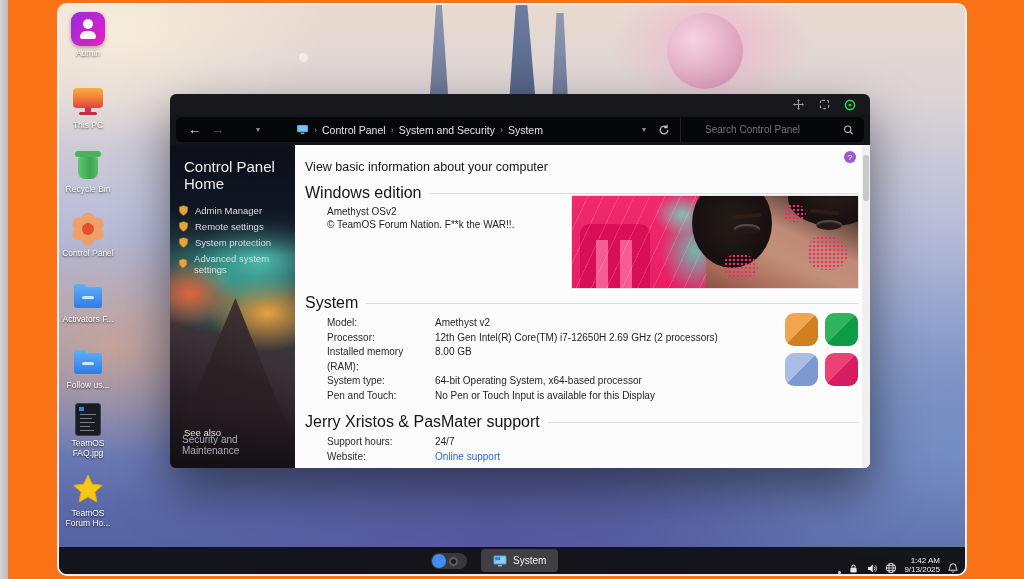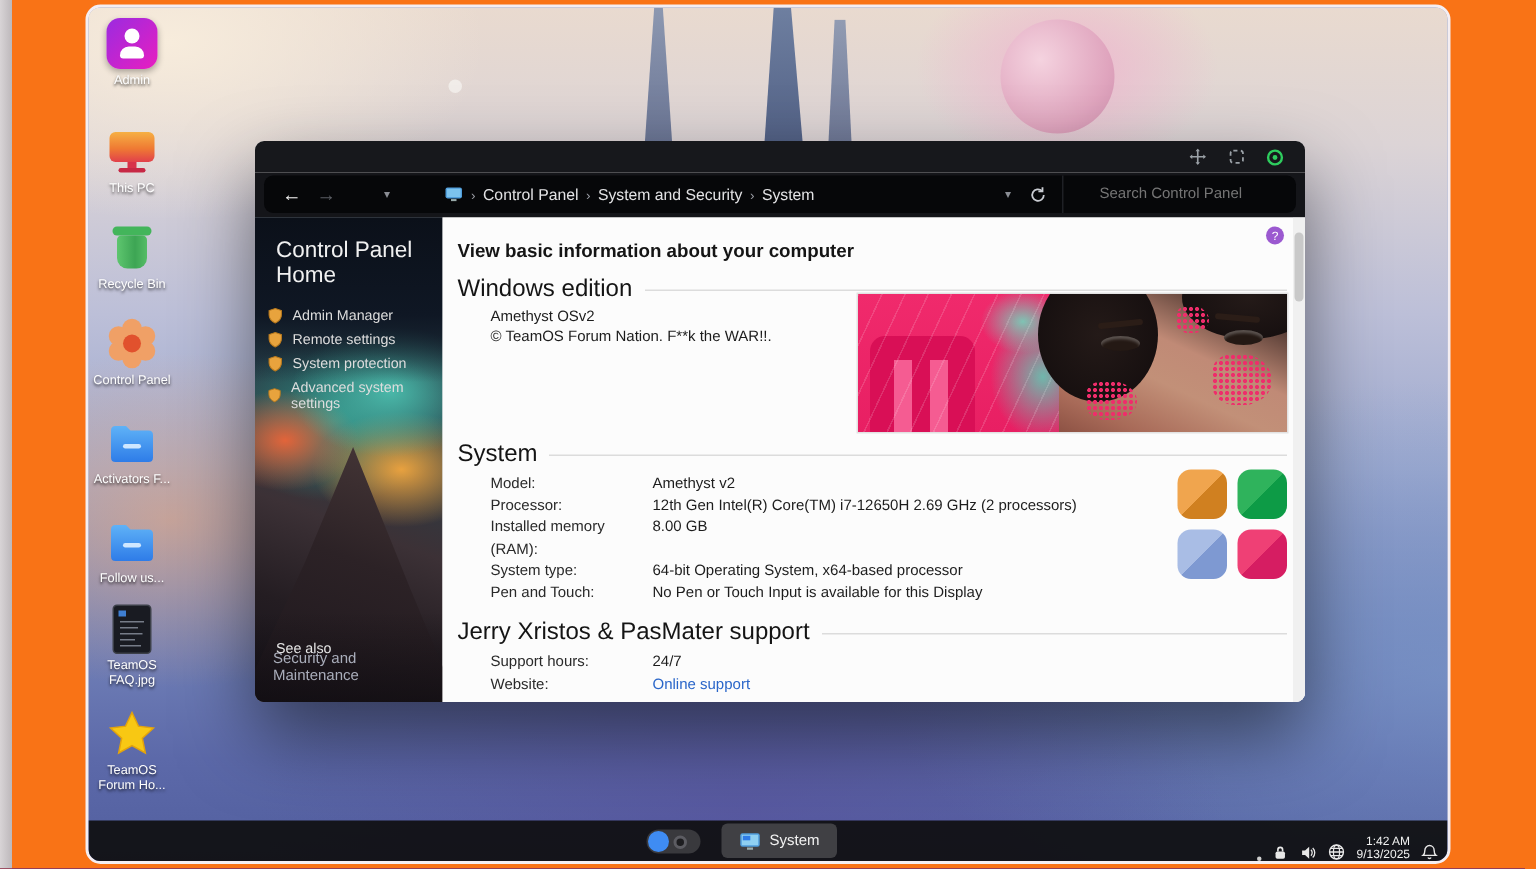--- a/index.html
+++ b/index.html
@@ -41,21 +41,21 @@
   #addr-strip{height:30px;background:#141519;padding:2px 6px 3px;flex:0 0 auto;}
   #addr{height:25px;background:#060709;border-radius:6px;display:flex;align-items:center;color:#d9d9d9;font-size:10.5px;}
   #addr .nav{display:flex;align-items:center;gap:10px;padding:0 12px;width:120px;}
   .arrow{font-size:13px;color:#f0f0f0;}
   .arrow.dim{color:#5a5d63;}
   .chev{color:#8a8d94;font-size:8px;}
   #crumbs{display:flex;align-items:center;gap:5px;flex:1;}
   .crumb{color:#e3e3e5;cursor:default;}
   .csep{color:#9b9ea6;font-size:9px;}
   #addr .tail{display:flex;align-items:center;gap:12px;padding:0 10px;}
-  #search-zone{width:156px;border-left:1px solid #1e2025;height:100%;display:flex;align-items:center;padding:0 10px 0 24px;gap:6px;}
+  #search-zone{width:184px;border-left:1px solid #1e2025;height:100%;display:flex;align-items:center;padding:0 10px 0 24px;gap:6px;}
   #search-zone input{flex:1;background:transparent;border:none;outline:none;color:#9a9da5;font-size:10px;padding:0;}
   #win-body{flex:1;display:flex;min-height:0;}
   
   #sidebar{width:125px;flex:0 0 auto;position:relative;color:#e8e8e8;overflow:hidden;
     background:
       linear-gradient(180deg,#0b1019 0%,#0f1724 20%,rgba(15,23,36,0) 34%),
       radial-gradient(95px 62px at 72% 36%, #4ab8a9, rgba(74,184,169,0) 70%),
       radial-gradient(70px 48px at 16% 46%, #e2643a, rgba(226,100,58,0) 70%),
       radial-gradient(85px 55px at 78% 52%, #e8a13f, rgba(232,161,63,0) 70%),
       radial-gradient(110px 75px at 42% 42%, #2e8d82, rgba(46,141,130,0) 72%),
@@ -64,21 +64,21 @@
   #sb-shade{position:absolute;left:0;bottom:0;width:100%;height:60px;background:linear-gradient(180deg,rgba(10,8,12,0),rgba(10,8,12,.55));}
   .sb-home{position:relative;font-size:15px;color:#f0f0f0;padding:13px 0 10px 14px;}
   .sb-item{position:relative;display:flex;align-items:center;gap:6px;padding:2.5px 0 2.5px 8px;font-size:9.5px;color:#ddd;cursor:pointer;}
   .sb-see{position:absolute;left:14px;bottom:30px;font-size:9.5px;color:#e5e5e5;}
   .sb-see2{position:absolute;left:12px;bottom:12px;font-size:10px;color:#a9adba;}
   
   #content{flex:1;position:relative;background:#fcfcfc;color:#1c1c1c;overflow:hidden;padding:0 0 0 10px;}
   #helpbtn{position:absolute;top:6px;right:14px;width:12px;height:12px;border-radius:50%;background:#9b59d0;color:#fff;font-size:8px;display:flex;align-items:center;justify-content:center;}
   #scrollbar{position:absolute;right:0;top:0;width:8px;height:100%;background:#f0f0f0;}
   #scroll-thumb{position:absolute;right:1px;top:10px;width:6px;height:46px;border-radius:3px;background:#c9c9c9;}
-  h1.page-title{font-size:12.5px;font-weight:bold;color:#151515;margin:15px 0 10px 0;}
+  h1.page-title{font-size:12.5px;font-weight:normal;color:#151515;margin:15px 0 10px 0;}
   .sect{display:flex;align-items:center;gap:8px;margin:8px 12px 4px 0;}
   .sect .st{font-size:16px;color:#141414;white-space:nowrap;}
   .sect .rule{flex:1;border-top:1px solid #dcdcdc;height:0;}
   .rows{margin-left:22px;}
   .row{display:flex;font-size:10px;line-height:14.5px;}
   .rl{width:108px;color:#2a2a2a;flex:0 0 auto;}
   .rv{color:#1d1d1d;}
   a.rv-link{color:#2a66c9;text-decoration:none;}
   .we-product{font-size:10px;margin:3px 0 2px 22px;}
   .we-copy{font-size:10px;margin:2px 0 0 22px;}

